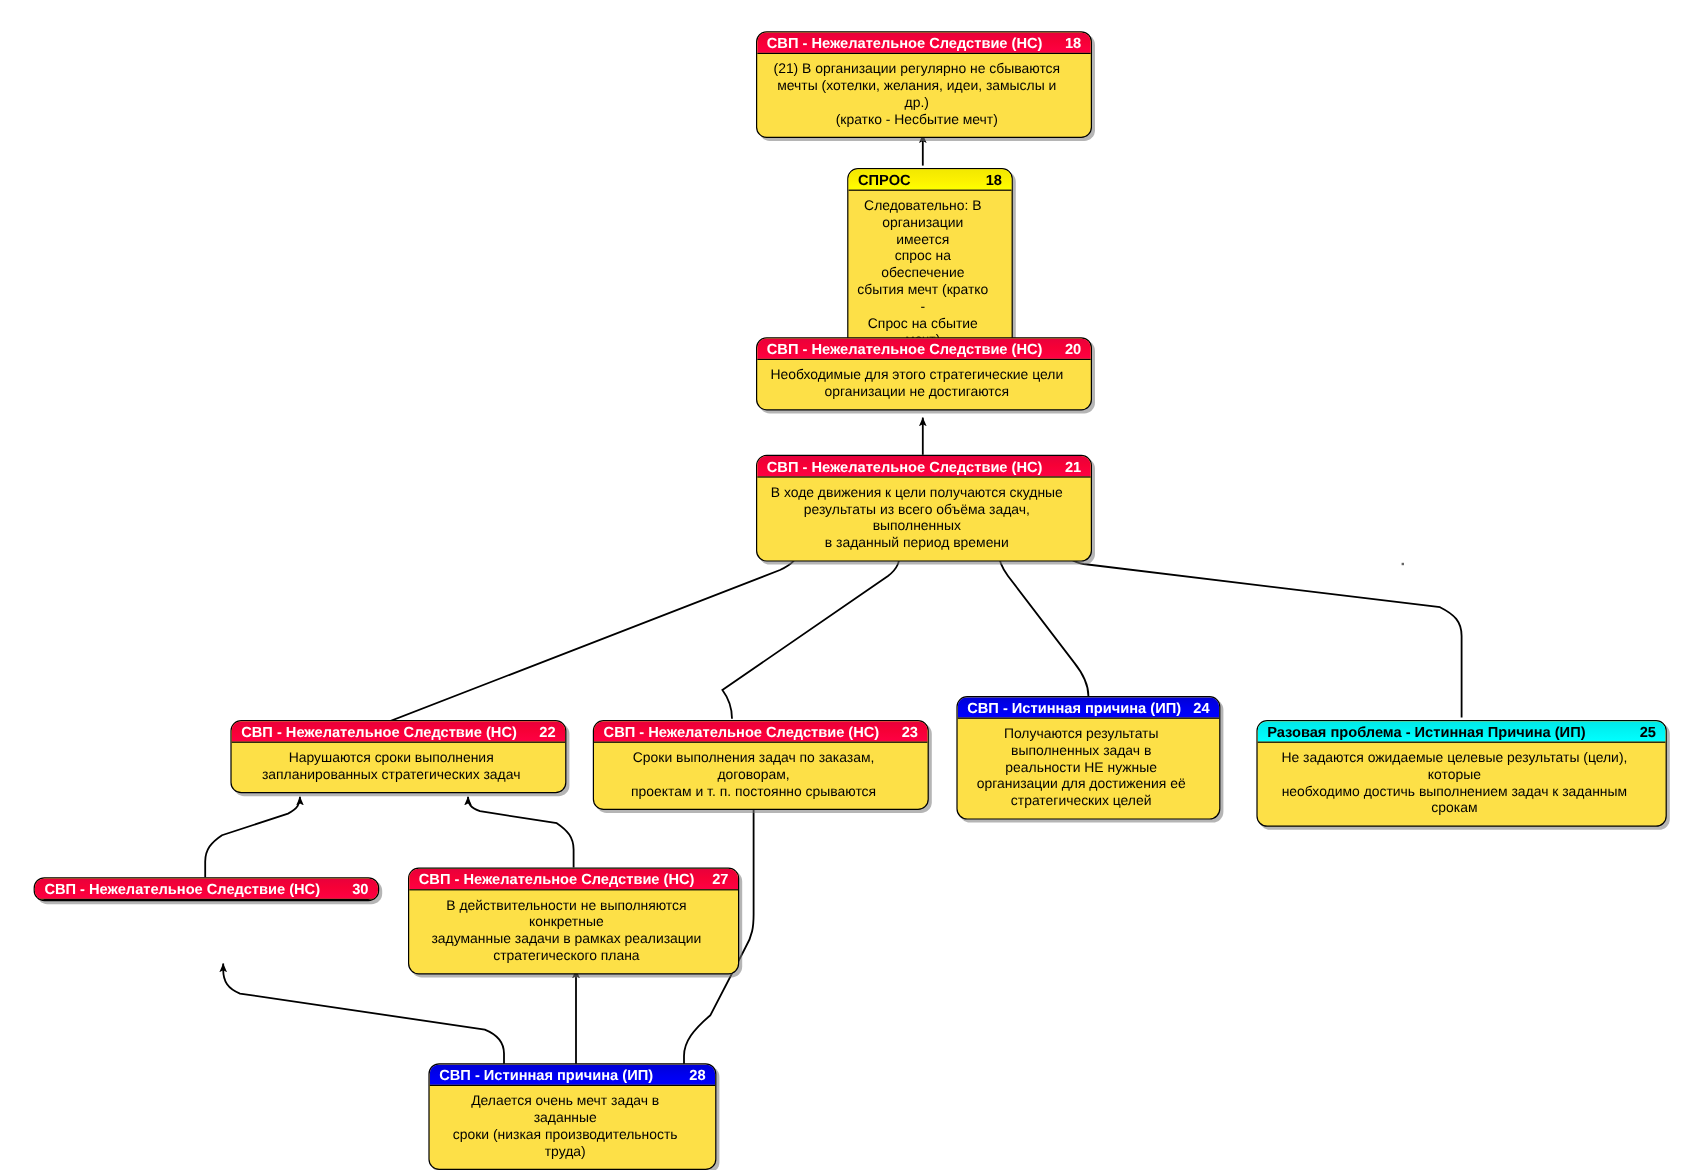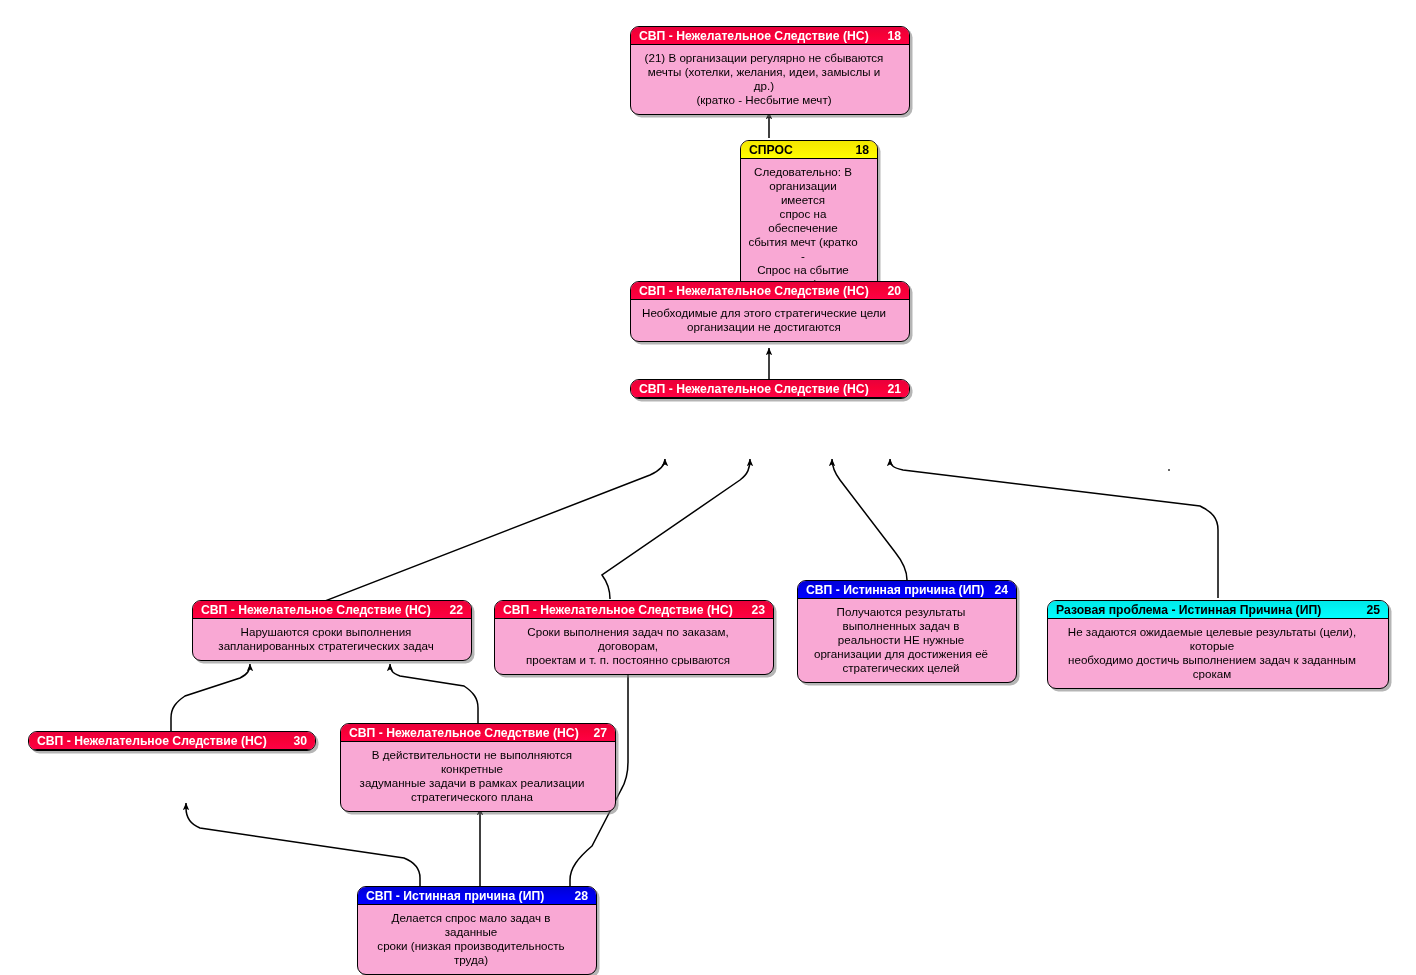--- a/index.html
+++ b/index.html
@@ -25,21 +25,21 @@
     top: 0;
     width: 1416px;
     height: 975px;
     pointer-events: none;
   }
   .node {
     position: absolute;
     box-sizing: border-box;
     border: 1.3px solid #000000;
     border-radius: 9px;
-    background: #f9a8d4;
+    background: #fde047;
     overflow: hidden;
     box-shadow: 2.5px 2.5px 0 rgba(120,120,120,0.55);
   }
   .node-header {
     position: relative;
     box-sizing: border-box;
     height: 18px;
     line-height: 18px;
     font-size: 12.2px;
     font-weight: bold;
@@ -136,21 +136,21 @@
   <div class="node" style="left:630px; top:26px; width:280px;">
     <div class="node-header hdr-red">
       <span class="htitle">СВП - Нежелательное Следствие (НС)</span>
       <span class="hnum">18</span>
     </div>
     <div class="node-body">(21) В организации регулярно не сбываются
 мечты (хотелки, желания, идеи, замыслы и др.)
 (кратко - Несбытие мечт)</div>
   </div>
 
-  <div class="node" style="left:740px; top:140px; width:138px;">
+  <div class="node" style="left:706px; top:140px; width:138px;">
     <div class="node-header hdr-yellow">
       <span class="htitle">СПРОС</span>
       <span class="hnum">18</span>
     </div>
     <div class="node-body">Следовательно: В
 организации имеется
 спрос на обеспечение
 сбытия мечт (кратко -
 Спрос на сбытие мечт)</div>
   </div>
@@ -162,20 +162,23 @@
     </div>
     <div class="node-body">Необходимые для этого стратегические цели
 организации не достигаются</div>
   </div>
 
   <div class="node" style="left:630px; top:379px; width:280px;">
     <div class="node-header hdr-red">
       <span class="htitle">СВП - Нежелательное Следствие (НС)</span>
       <span class="hnum">21</span>
     </div>
+    <div class="node-body">В ходе движения к цели получаются скудные
+результаты из всего объёма задач, выполненных
+в заданный период времени</div>
   </div>
 
   <div class="node" style="left:192px; top:600px; width:280px;">
     <div class="node-header hdr-red">
       <span class="htitle">СВП - Нежелательное Следствие (НС)</span>
       <span class="hnum">22</span>
     </div>
     <div class="node-body">Нарушаются сроки выполнения
 запланированных стратегических задач</div>
   </div>
@@ -225,17 +228,17 @@
     <div class="node-body">В действительности не выполняются конкретные
 задуманные задачи в рамках реализации
 стратегического плана</div>
   </div>
 
   <div class="node" style="left:357px; top:886px; width:240px;">
     <div class="node-header hdr-blue">
       <span class="htitle">СВП - Истинная причина (ИП)</span>
       <span class="hnum">28</span>
     </div>
-    <div class="node-body">Делается спрос мало задач в заданные
+    <div class="node-body">Делается очень мечт задач в заданные
 сроки (низкая производительность труда)</div>
   </div>
 
 </div>
 
 </body></html>

